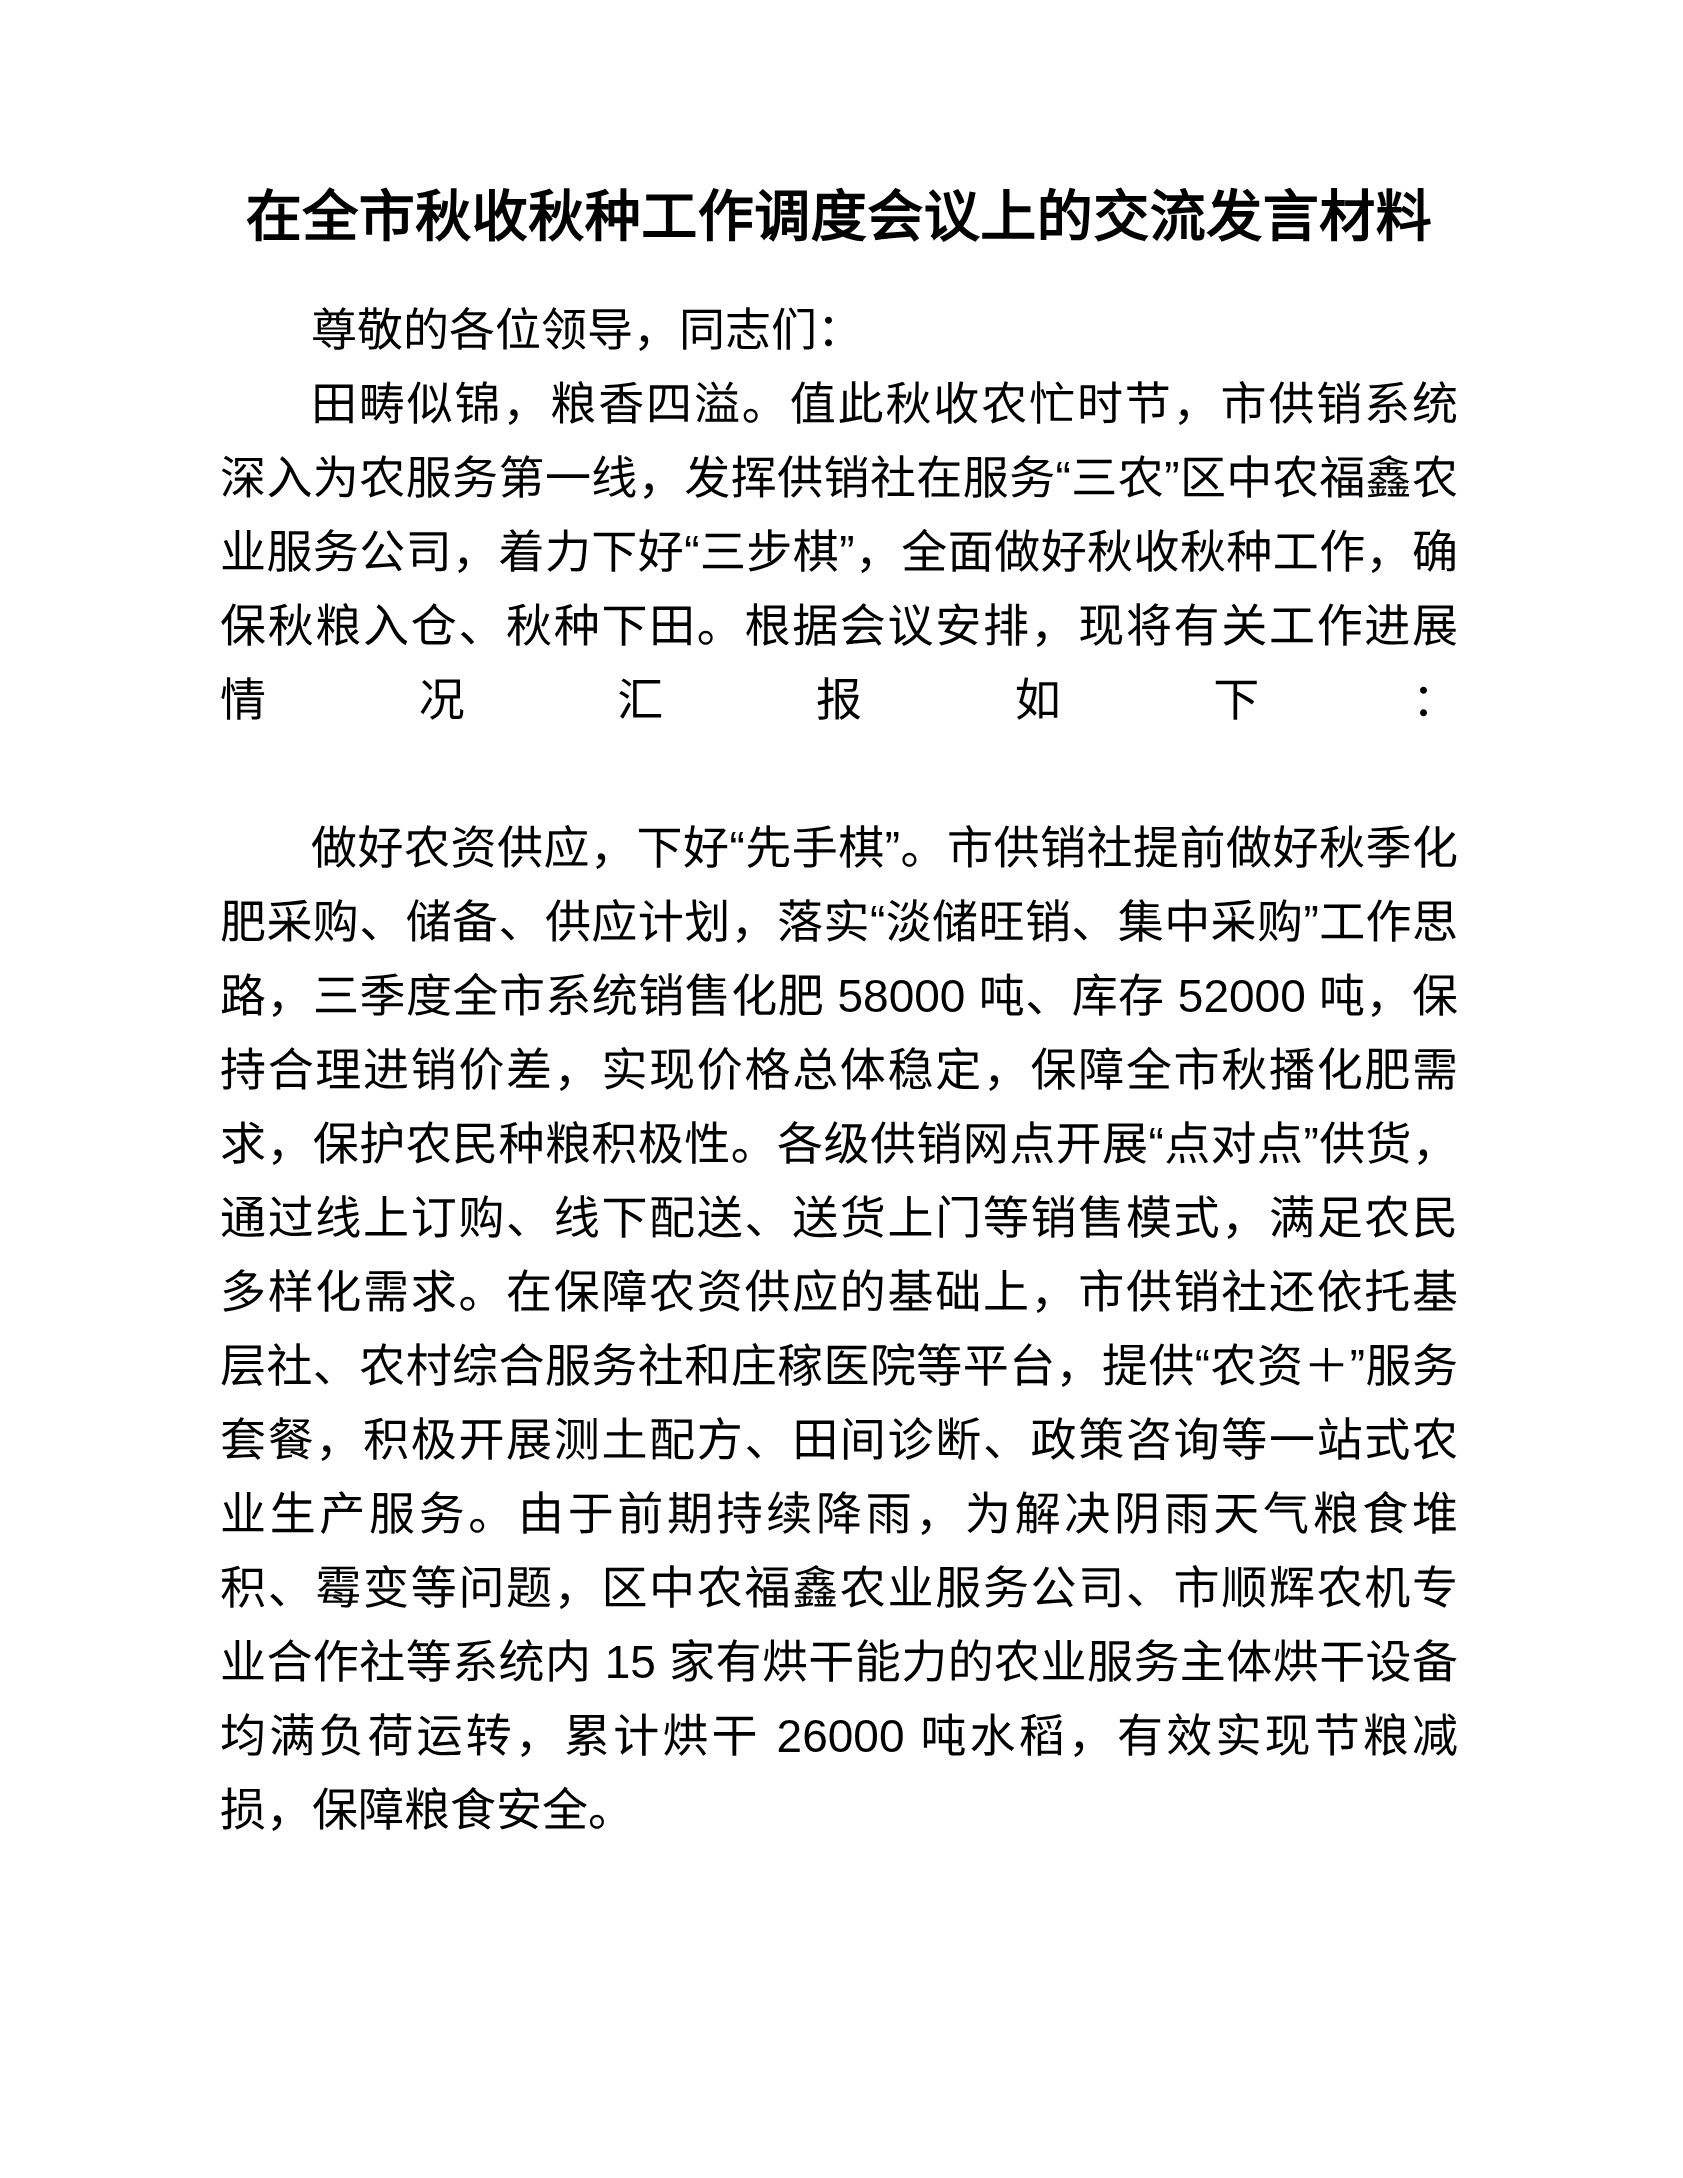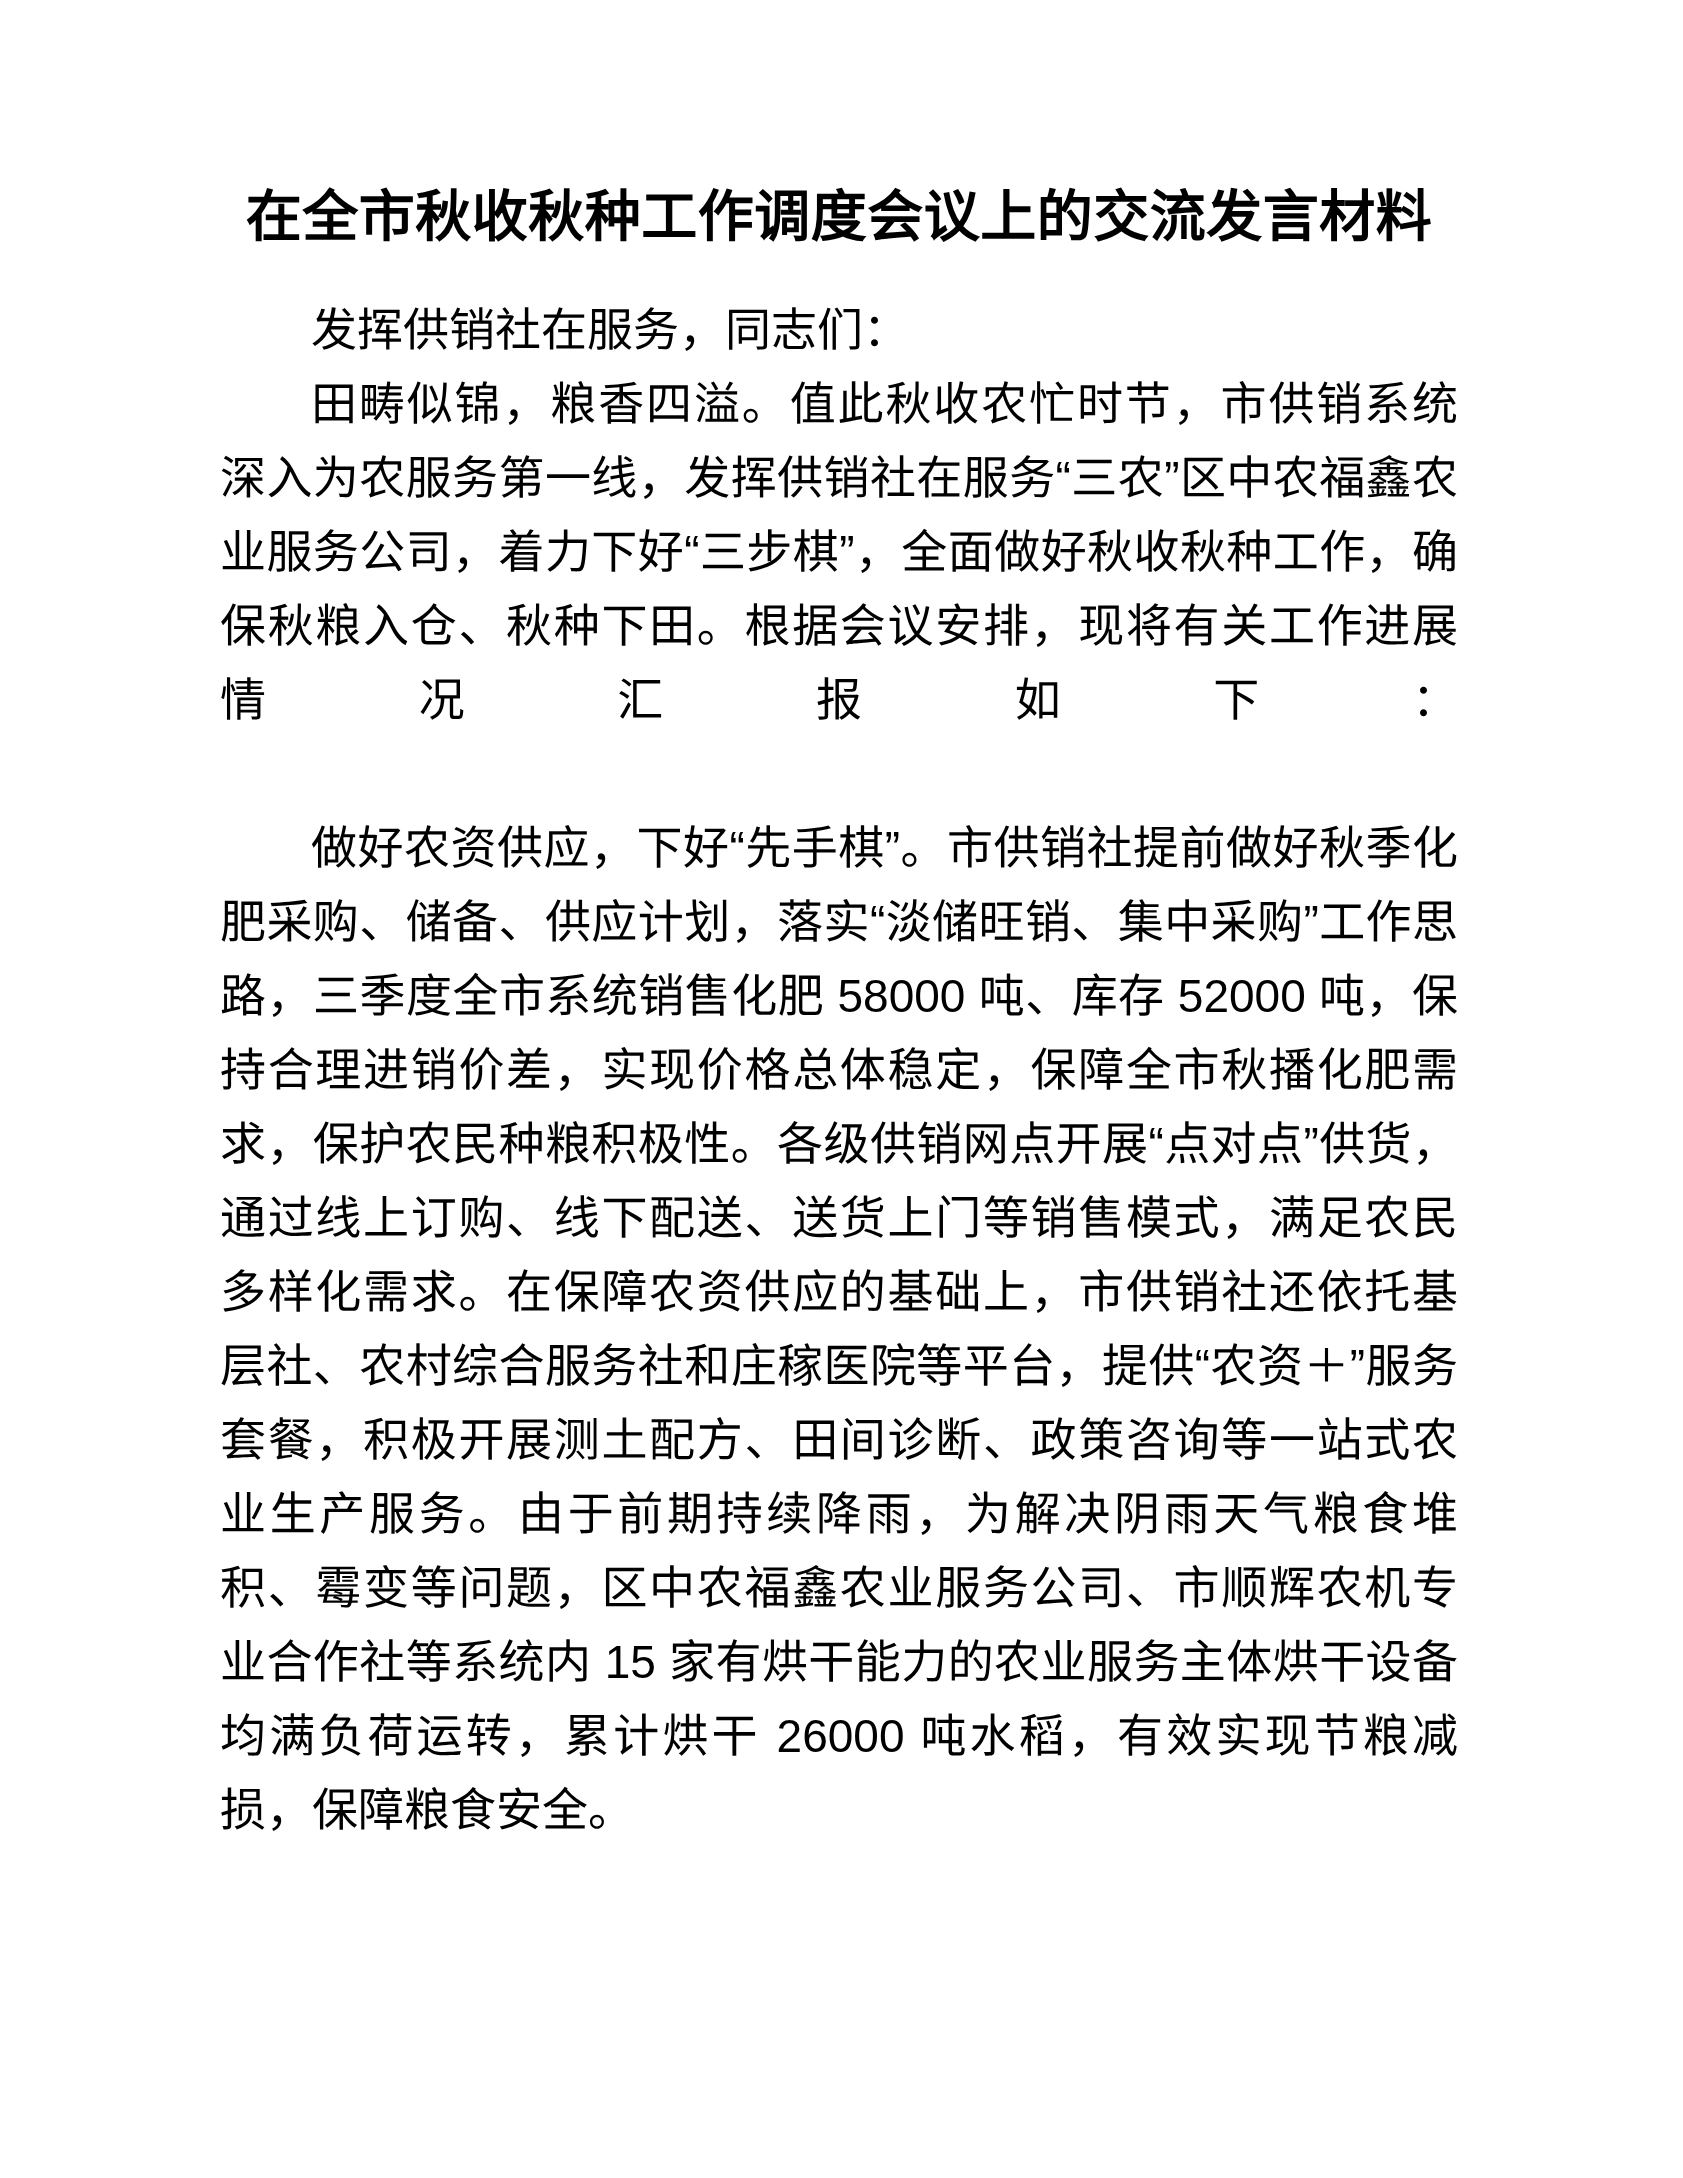--- a/index.html
+++ b/index.html
@@ -68,21 +68,21 @@
 </head>
 <body>
 
 <div class="page">
   <div class="content">
 
     <h1 class="doc-title">在全市秋收秋种工作调度会议上的交流发言材料</h1>
 
     <div class="body-block">
 
-      <p class="para nojust">发挥供销社在服务，同志们：</p>
+      <p class="para nojust">尊敬的各位领导，同志们：</p>
 
       <p class="para">田畴似锦，粮香四溢。值此秋收农忙时节，市供销系统深入为农服务第一线，发挥供销社在服务“三农”区中农福鑫农业服务公司，着力下好“三步棋”，全面做好秋收秋种工作，确保秋粮入仓、秋种下田。根据会议安排，现将有关工作进展情况汇报如下：</p>
 
       <p class="para nojust">做好农资供应，下好“先手棋”。市供销社提前做好秋季化肥采购、储备、供应计划，落实“淡储旺销、集中采购”工作思路，三季度全市系统销售化肥 58000 吨、库存 52000 吨，保持合理进销价差，实现价格总体稳定，保障全市秋播化肥需求，保护农民种粮积极性。各级供销网点开展“点对点”供货，通过线上订购、线下配送、送货上门等销售模式，满足农民多样化需求。在保障农资供应的基础上，市供销社还依托基层社、农村综合服务社和庄稼医院等平台，提供“农资＋”服务套餐，积极开展测土配方、田间诊断、政策咨询等一站式农业生产服务。由于前期持续降雨，为解决阴雨天气粮食堆积、霉变等问题，区中农福鑫农业服务公司、市顺辉农机专业合作社等系统内 15 家有烘干能力的农业服务主体烘干设备均满负荷运转，累计烘干 26000 吨水稻，有效实现节粮减损，保障粮食安全。</p>
 
     </div>
   </div>
 </div>
 
 

